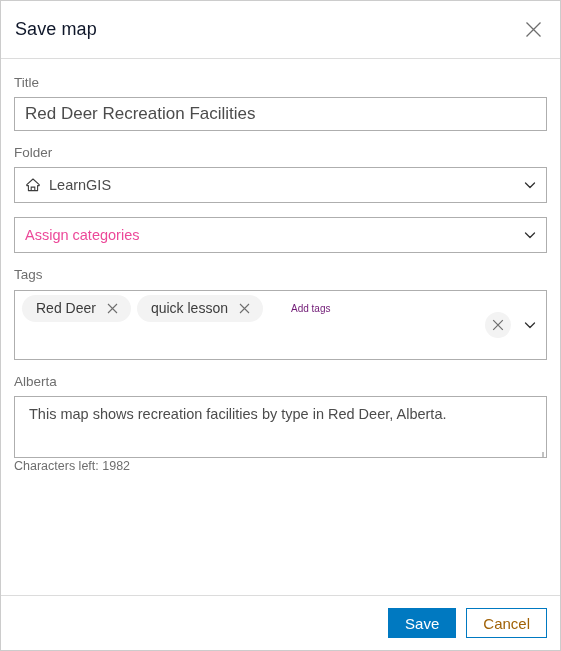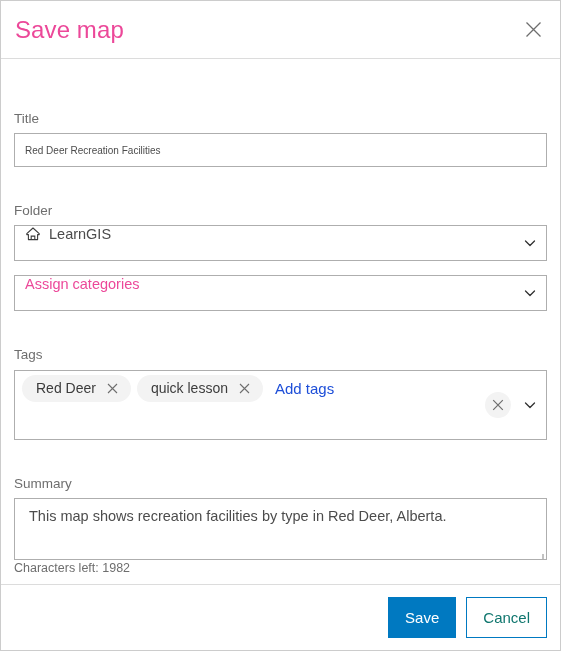--- a/index.html
+++ b/index.html
@@ -31,22 +31,22 @@
     position: relative;
     height: 58px;
     flex: 0 0 58px;
     border-bottom: 1px solid #dcdcdc;
     display: flex;
     align-items: center;
     padding: 0 14px;
     box-sizing: border-box;
   }
   .dialog-title {
-    font-size: 24px;
-    color: #ec4899;
+    font-size: 18px;
+    color: #0f172a;
     font-weight: 400;
     letter-spacing: 0.1px;
   }
   .close-btn {
     position: absolute;
     top: 50%;
     right: 14px;
     transform: translateY(-50%);
     width: 26px;
     height: 26px;
@@ -67,48 +67,47 @@
 
   .field {
     margin-bottom: 14px;
   }
   .field-label {
     display: block;
     font-size: 13.5px;
     color: #6e6e6e;
     margin-bottom: 6px;
     line-height: 1.2;
-    margin-top: 36px;
   }
 
   .text-input {
     box-sizing: border-box;
     width: 100%;
     height: 34px;
     border: 1px solid #aeaeae;
     background: #ffffff;
     font-family: "Liberation Sans", sans-serif;
-    font-size: 10px;
+    font-size: 17px;
     color: #4c4c4c;
     padding: 0 10px;
     outline: none;
     display: flex;
     align-items: center;
   }
 
   
   .select-box {
     position: relative;
     box-sizing: border-box;
     width: 100%;
     height: 36px;
     border: 1px solid #aeaeae;
     background: #ffffff;
     display: flex;
-    align-items: flex-start;
+    align-items: center;
     padding: 0 32px 0 10px;
     cursor: pointer;
   }
   .select-value {
     font-size: 14.5px;
     color: #4c4c4c;
     white-space: nowrap;
   }
   .select-value.placeholder { color: #ec4899; }
   .home-icon {
@@ -159,24 +158,24 @@
     justify-content: center;
     width: 18px;
     height: 18px;
     margin-left: 8px;
     cursor: pointer;
   }
   .add-tags {
     display: inline-flex;
     align-items: center;
     height: 27px;
-    margin: 3px 0;
+    margin: 3px 16px;
     padding-left: 6px;
-    font-size: 15px;
-    color: #1d4ed8;
+    font-size: 10px;
+    color: #701a75;
   }
   .tags-clear {
     position: absolute;
     right: 35px;
     top: 50%;
     transform: translateY(-50%);
     width: 26px;
     height: 26px;
     border-radius: 50%;
     background: #f3f3f3;
@@ -230,38 +229,38 @@
     padding: 12px 13px;
     display: flex;
     justify-content: flex-end;
     align-items: center;
     gap: 10px;
     box-sizing: border-box;
   }
   .btn {
     font-family: "Liberation Sans", sans-serif;
     font-size: 15px;
-    height: 41px;
+    height: 30px;
     min-width: 58px;
     padding: 0 16px;
     cursor: pointer;
     border: 1px solid transparent;
     display: inline-flex;
     align-items: center;
     justify-content: center;
     box-sizing: border-box;
   }
   .btn-primary {
     background: #0079c1;
     color: #ffffff;
     border-color: #0079c1;
   }
   .btn-secondary {
     background: #ffffff;
-    color: #0f766e;
+    color: #a16207;
     border-color: #0079c1;
   }
 </style>
 </head>
 <body>
 
 <div class="dialog">
 
   <div class="dialog-header">
     <span class="dialog-title">Save map</span>
@@ -343,21 +342,21 @@
         </span>
         <span class="tags-chevron">
           <svg width="14" height="14" viewBox="0 0 14 14" aria-hidden="true">
             <path d="M2.5 5 L7 9.5 L11.5 5" fill="none" stroke="#323232" stroke-width="1.3" stroke-linecap="round" stroke-linejoin="round"></path>
           </svg>
         </span>
       </div>
     </div>
 
     <div class="field">
-      <span class="field-label">Summary</span>
+      <span class="field-label">Alberta</span>
       <div class="summary-box">
         <span>This map shows recreation facilities by type in Red Deer, Alberta.</span>
         <span class="resize-grip">
           <svg width="10" height="10" viewBox="0 0 10 10" aria-hidden="true">
             <path d="M9 3 L9 9 L3 9" stroke="#9a9a9a" stroke-width="1.2" fill="none"></path>
           </svg>
         </span>
       </div>
       <div class="char-left">Characters left: 1982</div>
     </div>

